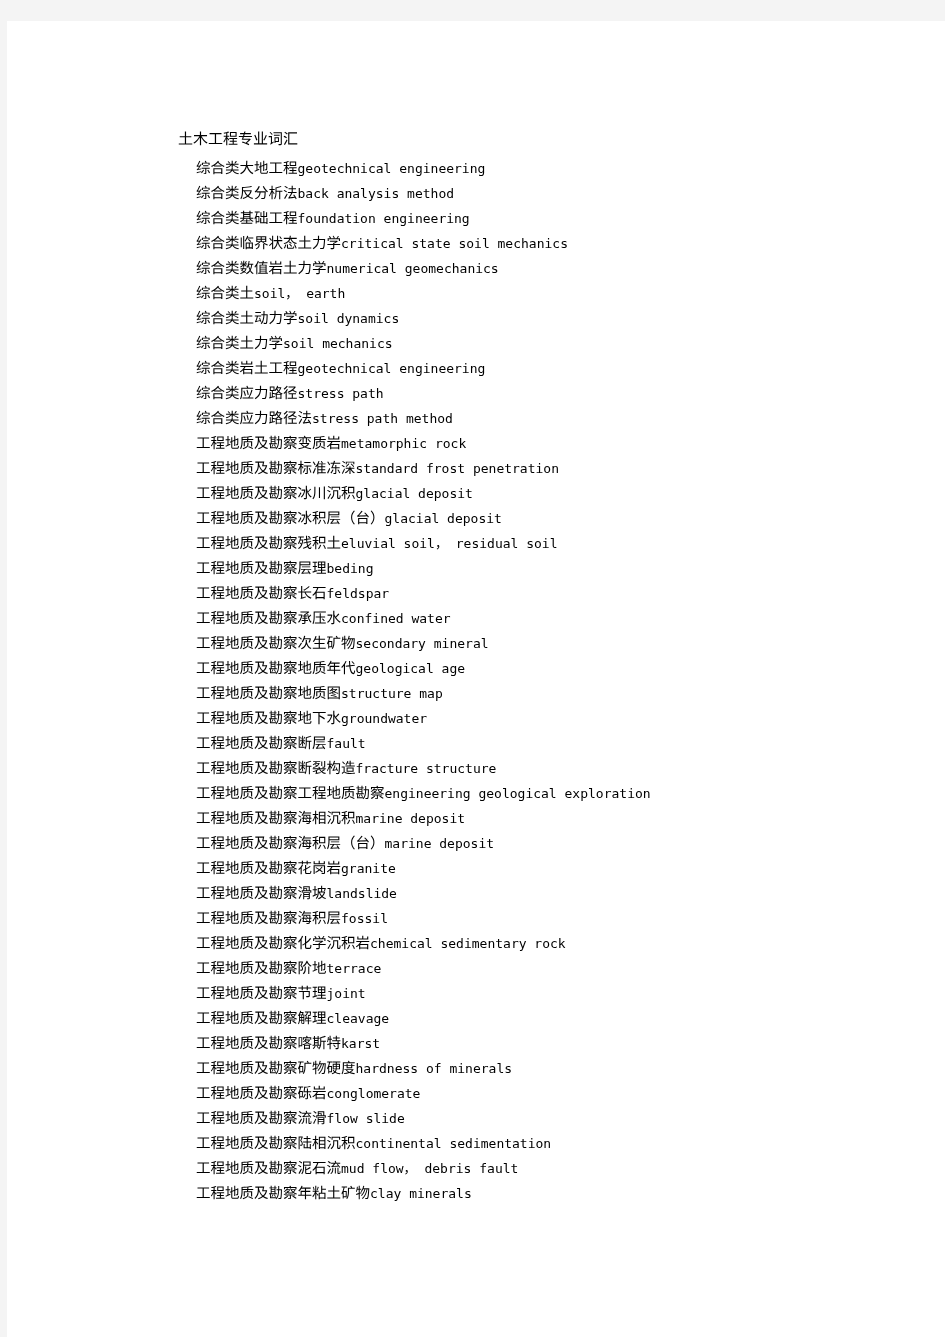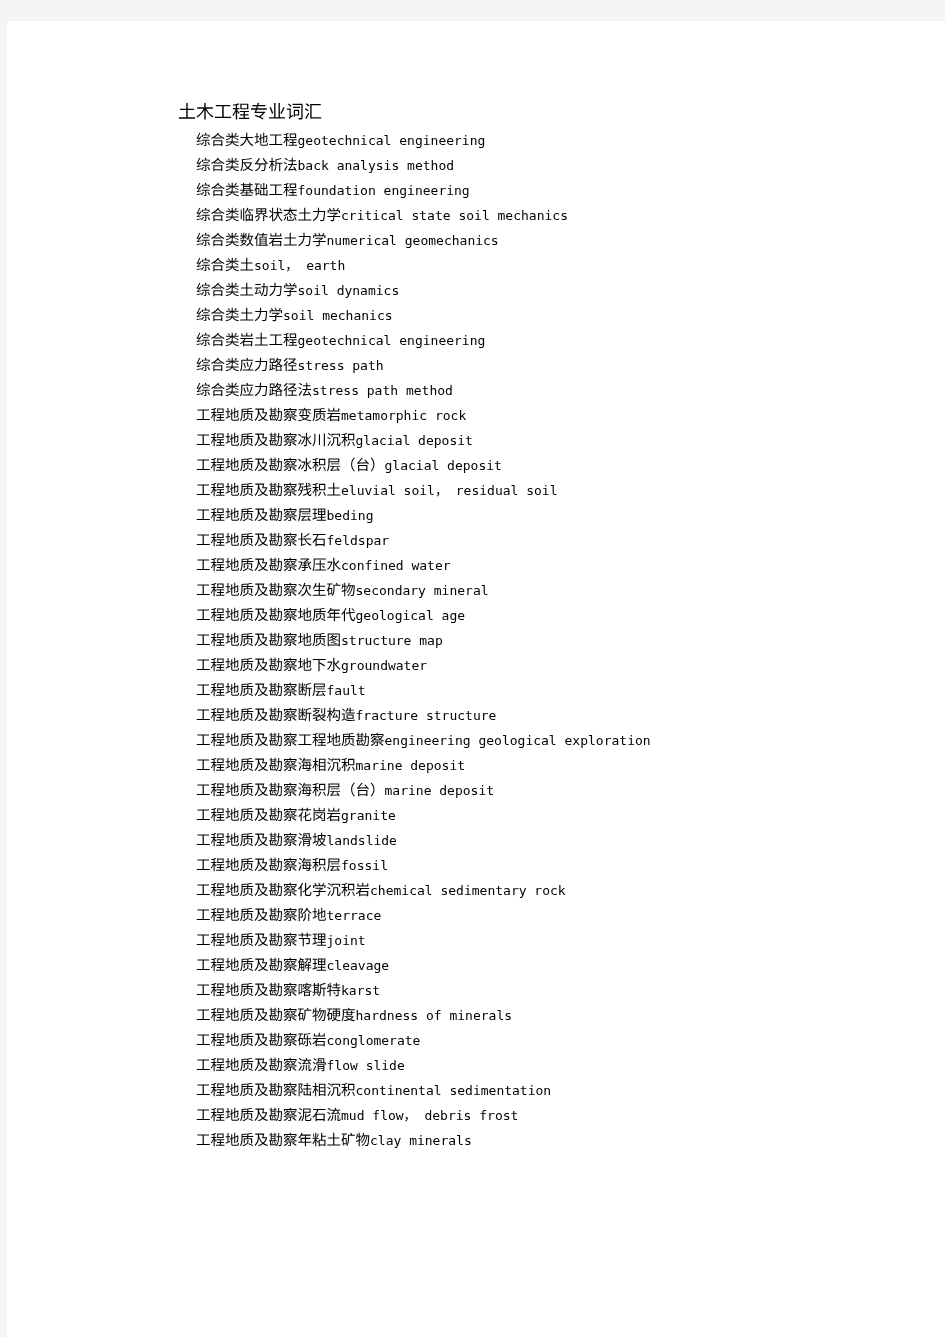--- a/index.html
+++ b/index.html
@@ -27,25 +27,26 @@
 
   #doc-body {
     position: absolute;
     left: 171px;   
     top: 78px;     
     width: 740px;
   }
 
   .doc-title {
     font-family: "DejaVu Sans", "Liberation Sans", sans-serif;
-    font-size: 18px;
+    font-size: 15px;
     line-height: 25px;
     color: #000000;
     white-space: pre;
     letter-spacing: 0;
+    margin-top: 28px;
   }
 
   .entry-list {
     list-style: none;
     margin: 4px;
     padding: 0;
     
     padding-left: 14px;
   }
 
@@ -83,20 +84,21 @@
         <li class="entry"><span class="term-cn">综合类基础工程</span><span class="term-en">foundation engineering</span></li>
         <li class="entry"><span class="term-cn">综合类临界状态土力学</span><span class="term-en">critical state soil mechanics</span></li>
         <li class="entry"><span class="term-cn">综合类数值岩土力学</span><span class="term-en">numerical geomechanics</span></li>
         <li class="entry"><span class="term-cn">综合类土</span><span class="term-en">soil， earth</span></li>
         <li class="entry"><span class="term-cn">综合类土动力学</span><span class="term-en">soil dynamics</span></li>
         <li class="entry"><span class="term-cn">综合类土力学</span><span class="term-en">soil mechanics</span></li>
         <li class="entry"><span class="term-cn">综合类岩土工程</span><span class="term-en">geotechnical engineering</span></li>
         <li class="entry"><span class="term-cn">综合类应力路径</span><span class="term-en">stress path</span></li>
         <li class="entry"><span class="term-cn">综合类应力路径法</span><span class="term-en">stress path method</span></li>
         <li class="entry"><span class="term-cn">工程地质及勘察变质岩</span><span class="term-en">metamorphic rock</span></li>
+        <li class="entry"><span class="term-cn">工程地质及勘察标准冻深</span><span class="term-en">standard frost penetration</span></li>
         <li class="entry"><span class="term-cn">工程地质及勘察冰川沉积</span><span class="term-en">glacial deposit</span></li>
         <li class="entry"><span class="term-cn">工程地质及勘察冰积层（台）</span><span class="term-en">glacial deposit</span></li>
         <li class="entry"><span class="term-cn">工程地质及勘察残积土</span><span class="term-en">eluvial soil， residual soil</span></li>
         <li class="entry"><span class="term-cn">工程地质及勘察层理</span><span class="term-en">beding</span></li>
         <li class="entry"><span class="term-cn">工程地质及勘察长石</span><span class="term-en">feldspar</span></li>
         <li class="entry"><span class="term-cn">工程地质及勘察承压水</span><span class="term-en">confined water</span></li>
         <li class="entry"><span class="term-cn">工程地质及勘察次生矿物</span><span class="term-en">secondary mineral</span></li>
         <li class="entry"><span class="term-cn">工程地质及勘察地质年代</span><span class="term-en">geological age</span></li>
         <li class="entry"><span class="term-cn">工程地质及勘察地质图</span><span class="term-en">structure map</span></li>
         <li class="entry"><span class="term-cn">工程地质及勘察地下水</span><span class="term-en">groundwater</span></li>
@@ -110,18 +112,18 @@
         <li class="entry"><span class="term-cn">工程地质及勘察海积层</span><span class="term-en">fossil</span></li>
         <li class="entry"><span class="term-cn">工程地质及勘察化学沉积岩</span><span class="term-en">chemical sedimentary rock</span></li>
         <li class="entry"><span class="term-cn">工程地质及勘察阶地</span><span class="term-en">terrace</span></li>
         <li class="entry"><span class="term-cn">工程地质及勘察节理</span><span class="term-en">joint</span></li>
         <li class="entry"><span class="term-cn">工程地质及勘察解理</span><span class="term-en">cleavage</span></li>
         <li class="entry"><span class="term-cn">工程地质及勘察喀斯特</span><span class="term-en">karst</span></li>
         <li class="entry"><span class="term-cn">工程地质及勘察矿物硬度</span><span class="term-en">hardness of minerals</span></li>
         <li class="entry"><span class="term-cn">工程地质及勘察砾岩</span><span class="term-en">conglomerate</span></li>
         <li class="entry"><span class="term-cn">工程地质及勘察流滑</span><span class="term-en">flow slide</span></li>
         <li class="entry"><span class="term-cn">工程地质及勘察陆相沉积</span><span class="term-en">continental sedimentation</span></li>
-        <li class="entry"><span class="term-cn">工程地质及勘察泥石流</span><span class="term-en">mud flow， debris frost</span></li>
+        <li class="entry"><span class="term-cn">工程地质及勘察泥石流</span><span class="term-en">mud flow， debris fault</span></li>
         <li class="entry"><span class="term-cn">工程地质及勘察年粘土矿物</span><span class="term-en">clay minerals</span></li>
       </ul>
 
   </div>
 </div>
 
 </body></html>

